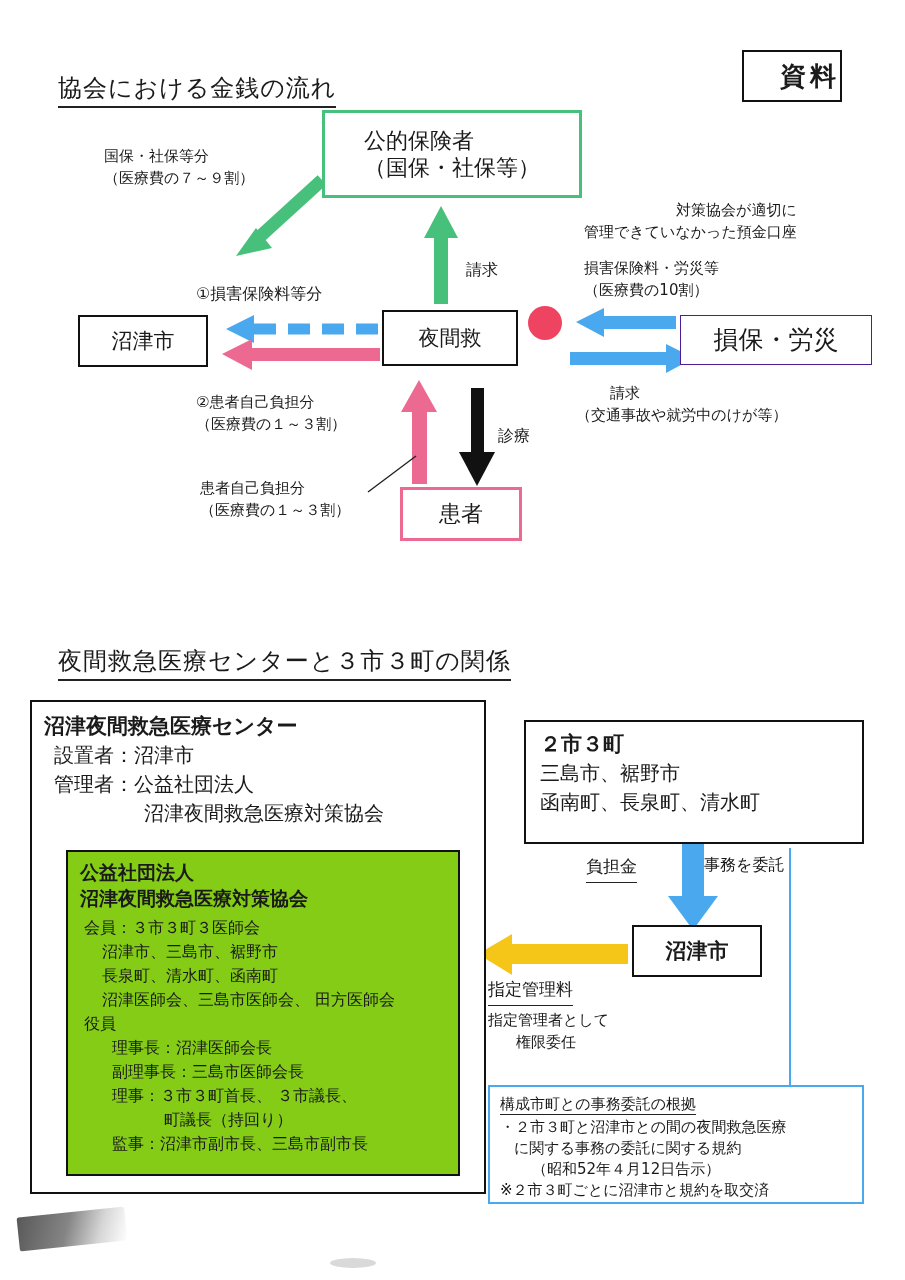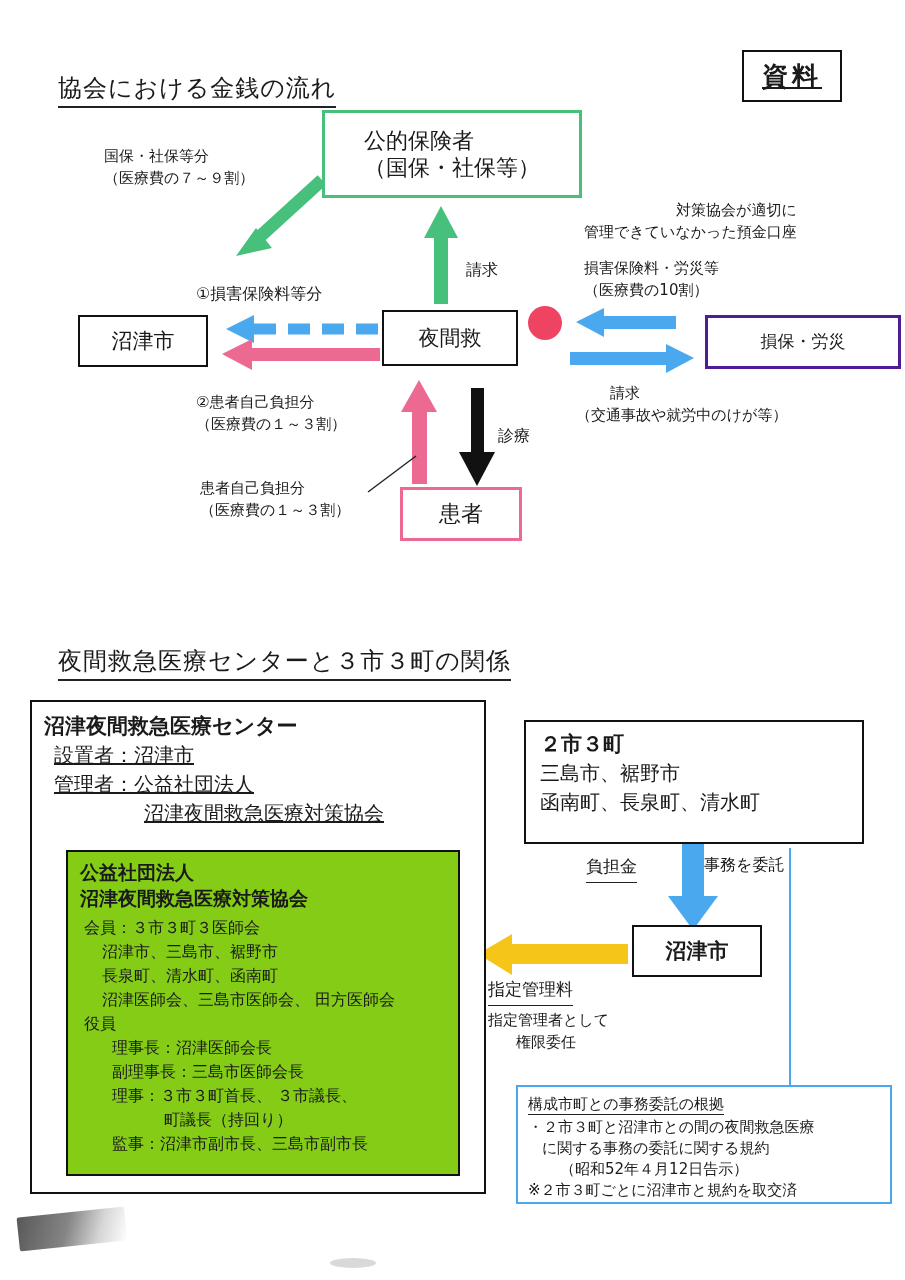--- a/index.html
+++ b/index.html
@@ -9,22 +9,22 @@
     font-family:"DejaVu Sans","Liberation Sans",sans-serif;
     color:#1a1a1a;
     overflow:hidden;
   }
   .abs{position:absolute;}
 
   
   #doc-badge{
     left:742px;top:50px;width:96px;height:48px;
     border:2px solid #111;background:#fff;
-    display:flex;align-items:center;justify-content:center;
-    font-size:26px;letter-spacing:4px;font-weight:600;text-decoration:underline;
+    display:flex;align-items:center;justify-content:flex-end;
+    font-size:26px;letter-spacing:4px;font-weight:600;
   }
 
   
   .section-title{
     font-size:24px;letter-spacing:1px;
     border-bottom:2px solid #222;
     display:inline-block;padding-bottom:2px;
   }
   #title-1{left:58px;top:72px;}
   #title-2{left:58px;top:645px;}
@@ -41,22 +41,22 @@
   }
   #box-numazu-city-1{
     left:78px;top:315px;width:126px;height:48px;
     border:2px solid #111;font-size:21px;
   }
   #box-night-er{
     left:382px;top:310px;width:132px;height:52px;
     border:2px solid #111;font-size:21px;
   }
   #box-sonpo{
-    left:705px;top:315px;width:190px;height:48px;
-    border:3px solid #4c1d95;font-size:17px;
+    left:680px;top:315px;width:190px;height:48px;
+    border:1px solid #4c1d95;font-size:25px;
   }
   #box-patient{
     left:400px;top:487px;width:116px;height:48px;
     border:3px solid #ec6a92;font-size:22px;
   }
 
   
   .cap{font-size:15px;line-height:1.45;}
   #cap-kokuho{left:104px;top:146px;}
   #cap-seikyu-1{left:466px;top:258px;font-size:16px;}
@@ -76,21 +76,21 @@
     left:528px;top:306px;width:34px;height:34px;border-radius:50%;
     background:#ef4461;
   }
 
   
   #box-center{
     left:30px;top:700px;width:452px;height:490px;
     border:2px solid #111;background:#fff;
   }
   #center-title{font-size:21px;font-weight:700;margin:10px 0 2px 12px;}
-  .center-line{font-size:20px;margin:2px 0 0 22px;text-decoration:underline;}
+  .center-line{font-size:20px;margin:2px 0 0 22px;}
   .center-line.indent{margin-left:112px;}
 
   #box-assoc{
     position:absolute;left:34px;top:148px;width:390px;height:322px;
     border:2px solid #111;background:#84cc16;
   }
   #assoc-title1{font-size:19px;font-weight:700;margin:8px 0 0 12px;}
   #assoc-title2{font-size:19px;font-weight:700;margin:0 0 4px 12px;}
   .assoc-line{font-size:16px;line-height:1.5;margin-left:16px;}
   .assoc-line.i1{margin-left:34px;}
@@ -105,21 +105,21 @@
   .towns-line{font-size:20px;margin:2px 0 0 14px;}
 
   #box-numazu-city-2{
     left:632px;top:925px;width:126px;height:48px;
     border:2px solid #111;background:#fff;
     display:flex;align-items:center;justify-content:center;
     font-size:21px;font-weight:700;
   }
 
   #box-kyotei{
-    left:516px;top:1085px;width:372px;height:115px;
+    left:488px;top:1085px;width:372px;height:115px;
     border:2px solid #4aa8ef;background:#fff;
   }
   #kyotei-title{
     font-size:15px;margin:8px 0 2px 10px;
     border-bottom:1px solid #222;display:inline-block;
   }
   .kyotei-line{font-size:15px;line-height:1.4;margin-left:10px;}
   .kyotei-line.i1{margin-left:24px;}
   .kyotei-line.i2{margin-left:42px;}
 

